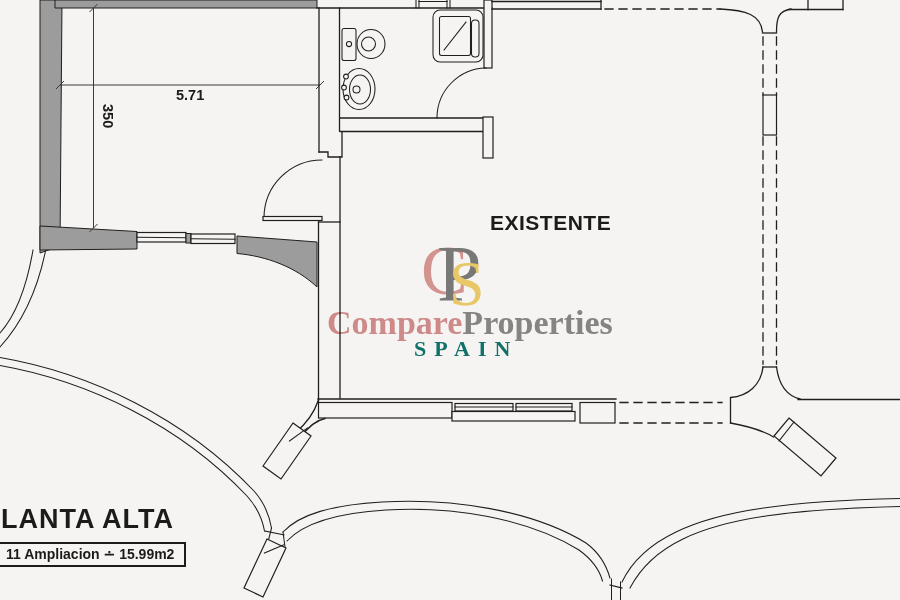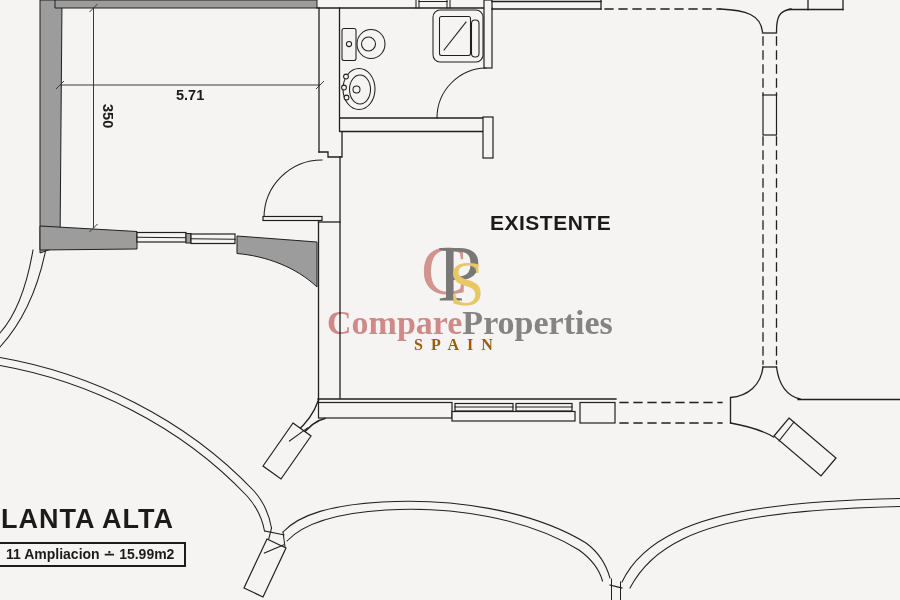--- a/index.html
+++ b/index.html
@@ -26,21 +26,21 @@
   .area-box{left:-12px;top:542px;border:2px solid #1c1c1c;padding:2px 10px 3px 16px;font-size:14px;font-weight:700;background:transparent;}
 
   .watermark{position:absolute;left:0;top:0;width:900px;height:600px;pointer-events:none;mix-blend-mode:multiply;}
   .wm{position:absolute;white-space:nowrap;font-family:"Liberation Serif", serif;}
   .wm-c{left:421px;top:236px;font-size:70px;line-height:1;color:#dc9a97;}
   .wm-p{left:437px;top:234px;font-size:80px;line-height:1;color:#7d7d7d;}
   .wm-s{left:449px;top:252px;font-size:64px;line-height:1;color:#f2d06b;}
   .wm-word{left:327px;top:306px;font-size:34px;font-weight:700;line-height:1;}
   .wm-word .first{color:#d6908f;}
   .wm-word .second{color:#8a8a8a;}
-  .wm-sub{left:414px;top:336px;font-size:16px;font-weight:700;letter-spacing:8px;color:#a16207;}
+  .wm-sub{left:414px;top:336px;font-size:22px;font-weight:700;letter-spacing:8px;color:#0f766e;}
 </style>
 </head>
 <body>
 
 <div class="canvas">
 
   <svg width="900" height="600" viewBox="0 0 900 600">
 
     <g>
       <polygon class="wall" points="40,0 62,0 60,246 40,253"></polygon>

